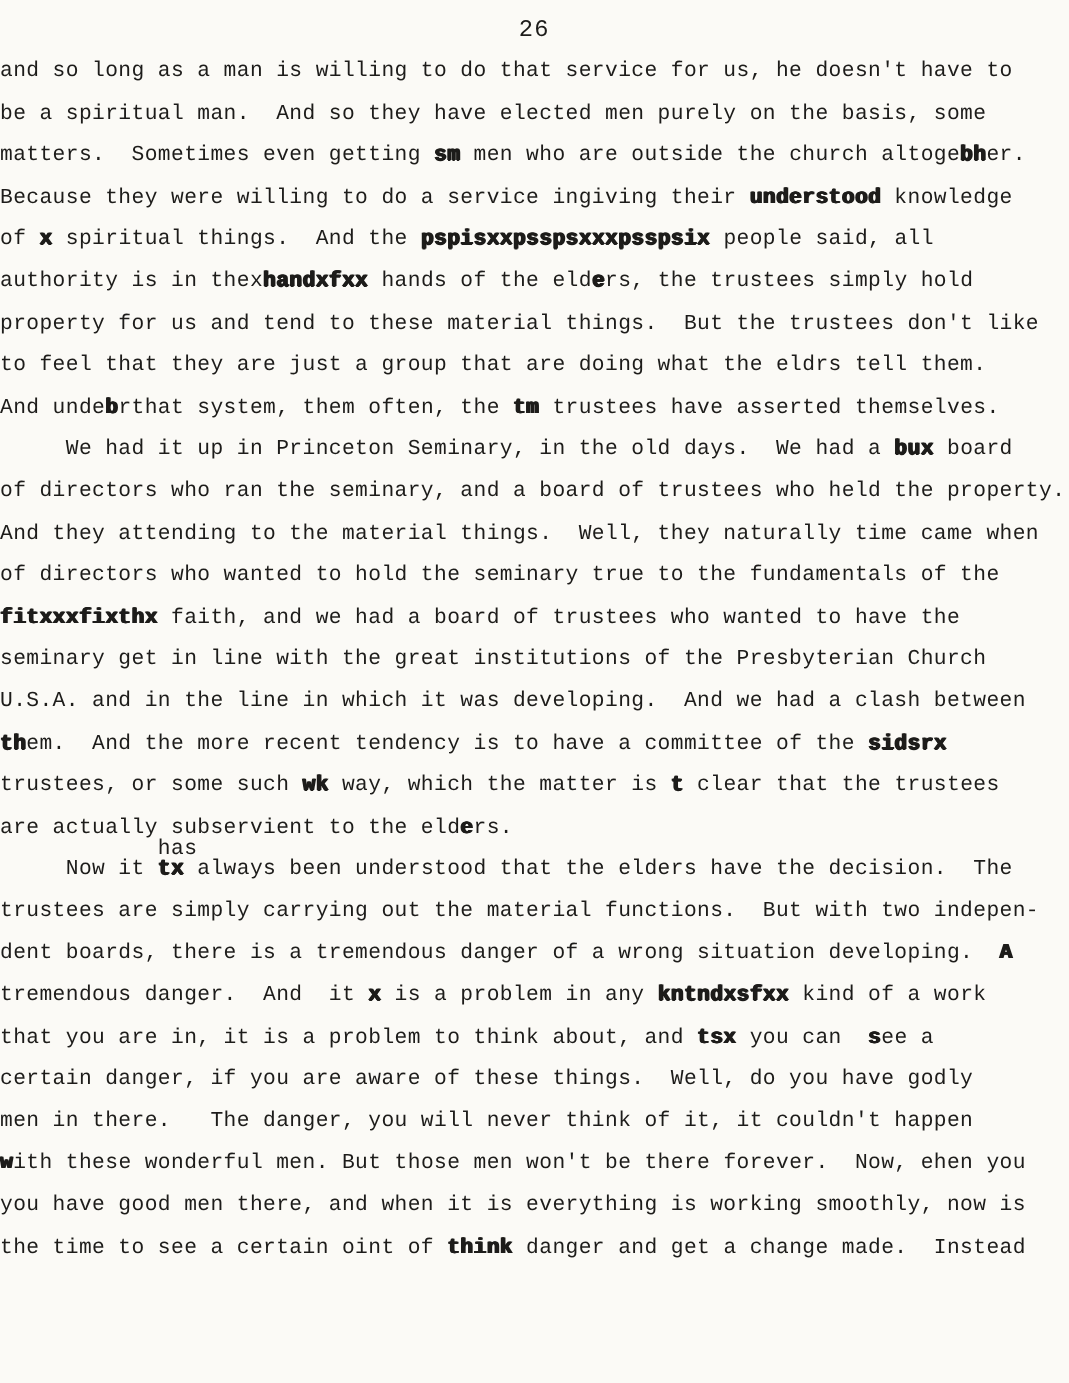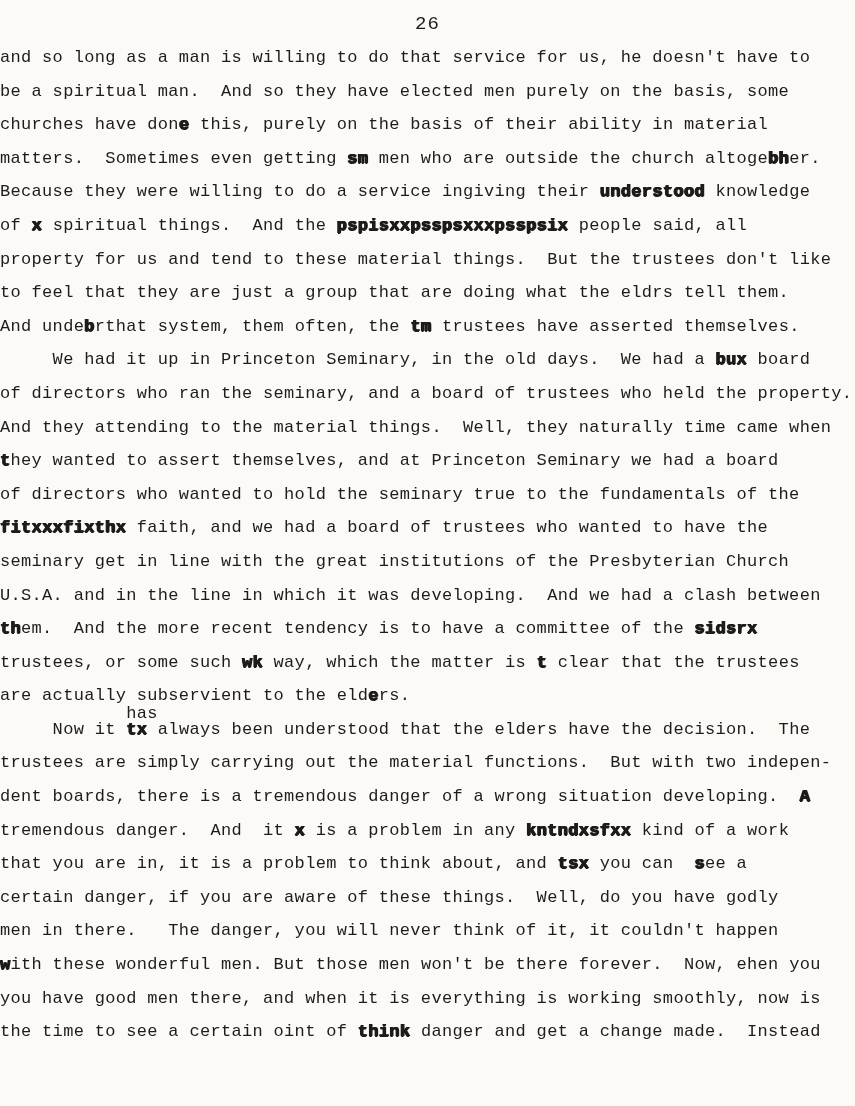--- a/index.html
+++ b/index.html
@@ -52,31 +52,30 @@
   }
 </style>
 </head>
 <body style="--bg: #fbfaf6; --ink: #1d1c1a;">
 
 <div class="page-number">26</div>
 
 <div class="page-text">
     <div class="line"><span>and so long as a man is willing to do that service for us, he doesn't have to</span></div>
     <div class="line"><span>be a spiritual man.  And so they have elected men purely on the basis, some</span></div>
-    <div class="line"><span>churches have don</span><span class="ov">e</span><span> this, purely on the basis of their ability in material</span></div>
     <div class="line"><span>matters.  Sometimes even getting </span><span class="ov">sm</span><span> men who are outside the church altoge</span><span class="ov">bh</span><span>er.</span></div>
     <div class="line"><span>Because they were willing to do a service ingiving their </span><span class="ov">understood</span><span> knowledge</span></div>
     <div class="line"><span>of </span><span class="ov">x</span><span> spiritual things.  And the </span><span class="ov">pspisxxpsspsxxxpsspsix</span><span> people said, all</span></div>
+    <div class="line"><span>authority is in thex</span><span class="ov">handxfxx</span><span> hands of the eld</span><span class="ov">e</span><span>rs, the trustees simply hold</span></div>
     <div class="line"><span>property for us and tend to these material things.  But the trustees don't like</span></div>
     <div class="line"><span>to feel that they are just a group that are doing what the eldrs tell them.</span></div>
     <div class="line"><span>And unde</span><span class="ov">b</span><span>rthat system, them often, the </span><span class="ov">tm</span><span> trustees have asserted themselves.</span></div>
     <div class="line"><span>     We had it up in Princeton Seminary, in the old days.  We had a </span><span class="ov">bux</span><span> board</span></div>
     <div class="line"><span>of directors who ran the seminary, and a board of trustees who held the property.</span></div>
     <div class="line"><span>And they attending to the material things.  Well, they naturally time came when</span></div>
-    <div class="line"><span class="ov">t</span><span>hey wanted to assert themselves, and at Princeton Seminary we had a board</span></div>
     <div class="line"><span>of directors who wanted to hold the seminary true to the fundamentals of the</span></div>
     <div class="line"><span class="ov">fitxxxfixthx</span><span> faith, and we had a board of trustees who wanted to have the</span></div>
     <div class="line"><span>seminary get in line with the great institutions of the Presbyterian Church</span></div>
     <div class="line"><span>U.S.A. and in the line in which it was developing.  And we had a clash between</span></div>
     <div class="line"><span class="ov">th</span><span>em.  And the more recent tendency is to have a committee of the </span><span class="ov">sidsrx</span></div>
     <div class="line"><span>trustees, or some such </span><span class="ov">wk</span><span> way, which the matter is </span><span class="ov">t</span><span> clear that the trustees</span></div>
     <div class="line"><span>are actually subservient to the eld</span><span class="ov">e</span><span>rs.</span></div>
     <div class="line"><span>     Now it </span><span class="ins">has</span><span class="ov">tx</span><span> always been understood that the elders have the decision.  The</span></div>
     <div class="line"><span>trustees are simply carrying out the material functions.  But with two indepen-</span></div>
     <div class="line"><span>dent boards, there is a tremendous danger of a wrong situation developing.  </span><span class="ov">A</span></div>

